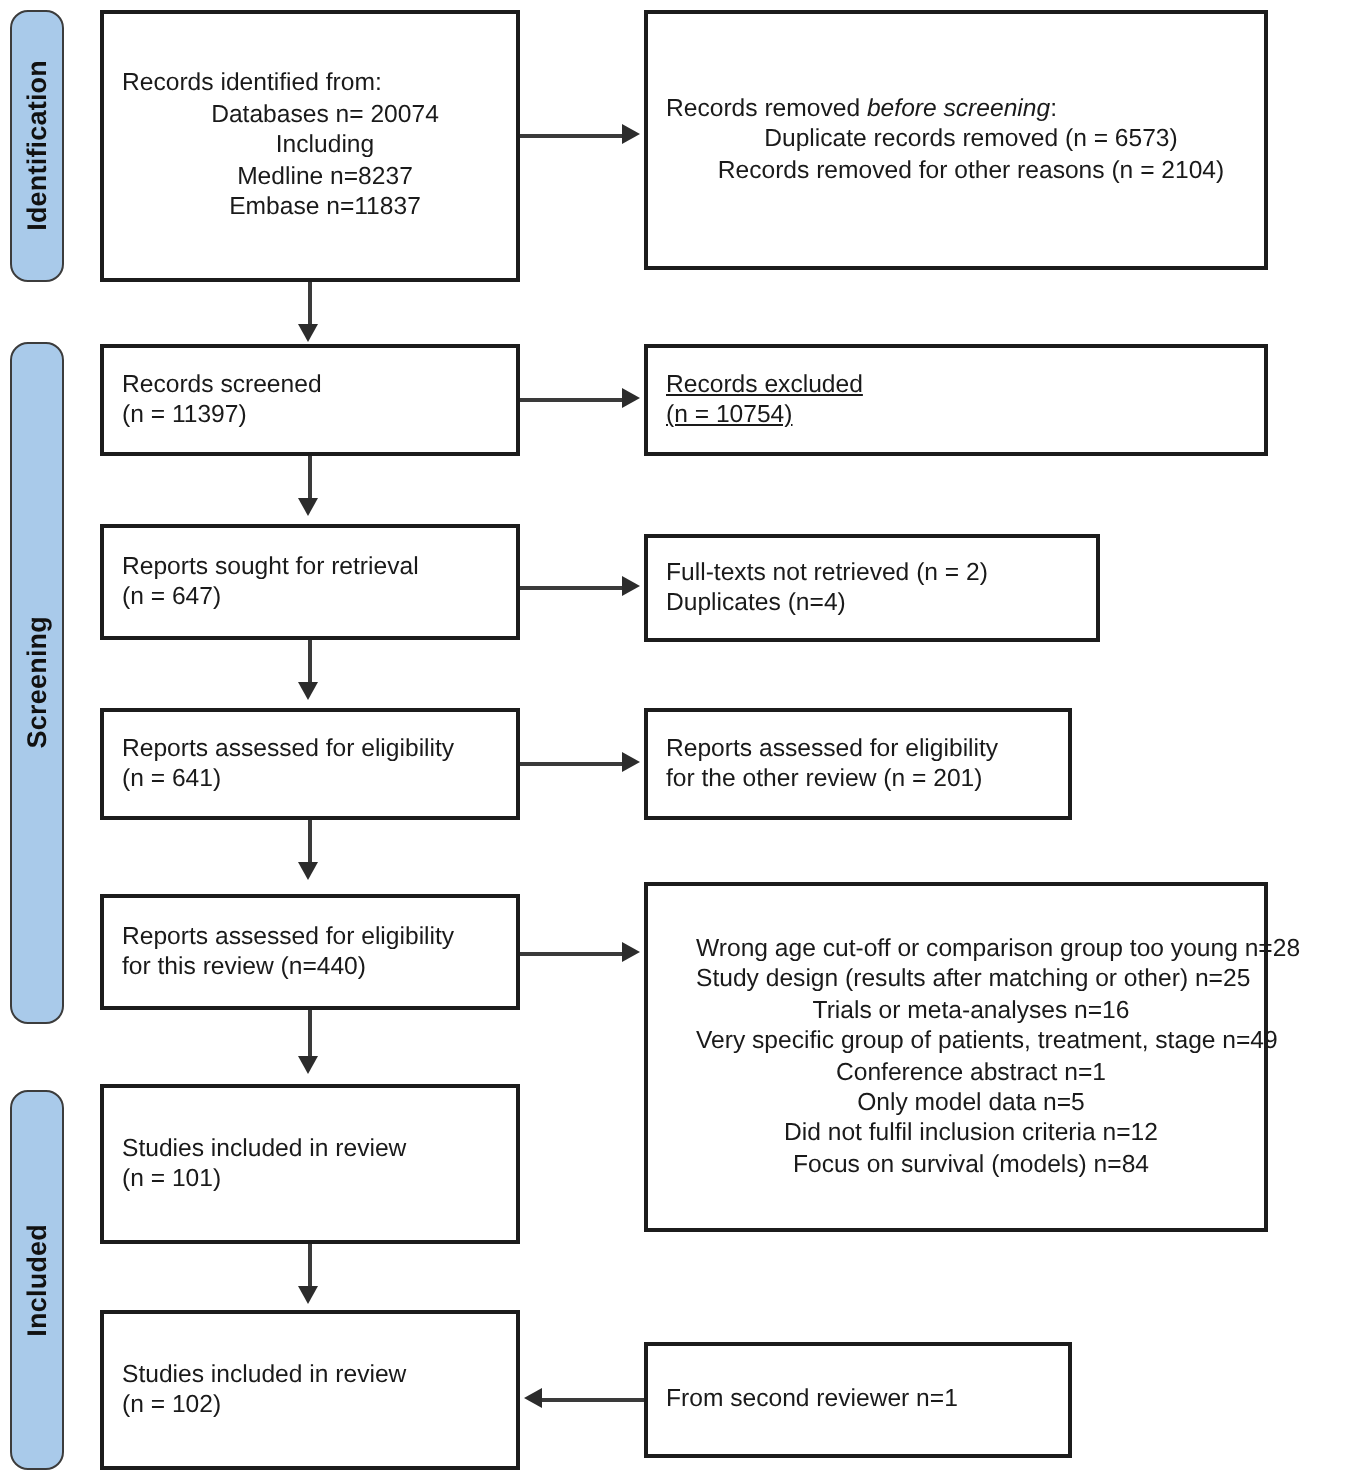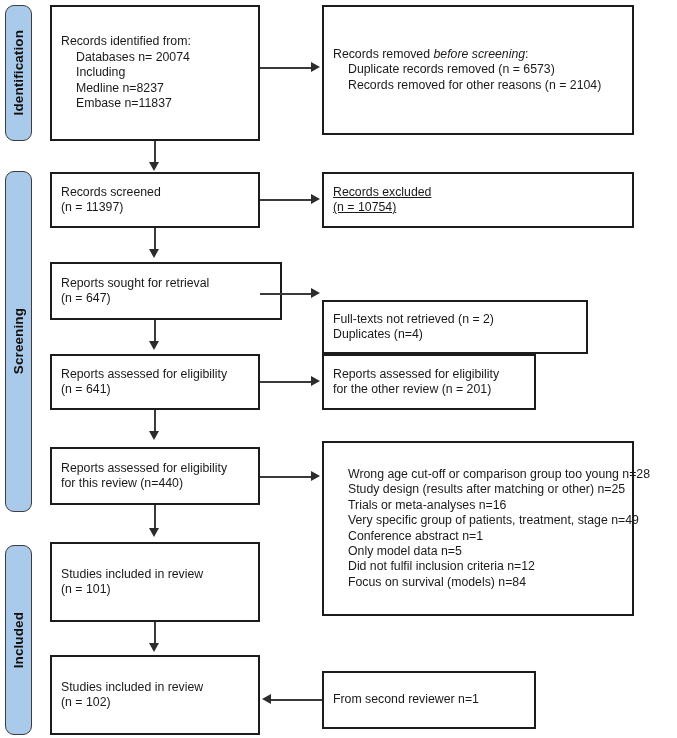--- a/index.html
+++ b/index.html
@@ -54,20 +54,21 @@
     padding: 14px 9px;
   }
   .fbox .line {
     font-size: 12.3px;
     line-height: 15.4px;
     white-space: nowrap;
     color: #1a1a1a;
   }
   .fbox .line.indent {
     padding-left: 15px;
+    text-align: center;
   }
   .fbox .line .ital {
     font-style: italic;
   }
   
   .conn {
     position: absolute;
     background: #3a3a3a;
   }
   .v-line { width: 1.6px; }
@@ -138,26 +139,26 @@
     <div class="line">Records excluded</div>
     <div class="line">(n = 10754)</div>
   </div>
 
   <div class="conn h-line" style="left:260px; top:199px; width:52px;"></div>
   <div class="arrow-right" style="left:311px; top:194px;"></div>
 
   <div class="conn v-line" style="left:154px; top:228px; height:24px;"></div>
   <div class="arrow-down" style="left:149px; top:249px;"></div>
 
-  <div class="fbox" style="left:50px; top:262px; width:232px; height:58px;">
+  <div class="fbox" style="left:50px; top:262px; width:210px; height:58px;">
     <div class="line">Reports sought for retrieval</div>
     <div class="line">(n = 647)</div>
   </div>
 
-  <div class="fbox" style="left:322px; top:267px; width:266px; height:54px;margin-top:33px;">
+  <div class="fbox" style="left:322px; top:267px; width:228px; height:54px;">
     <div class="line">Full-texts not retrieved (n = 2)</div>
     <div class="line">Duplicates (n=4)</div>
   </div>
 
   <div class="conn h-line" style="left:260px; top:293px; width:52px;"></div>
   <div class="arrow-right" style="left:311px; top:288px;"></div>
 
   <div class="conn v-line" style="left:154px; top:320px; height:24px;"></div>
   <div class="arrow-down" style="left:149px; top:341px;"></div>
 

